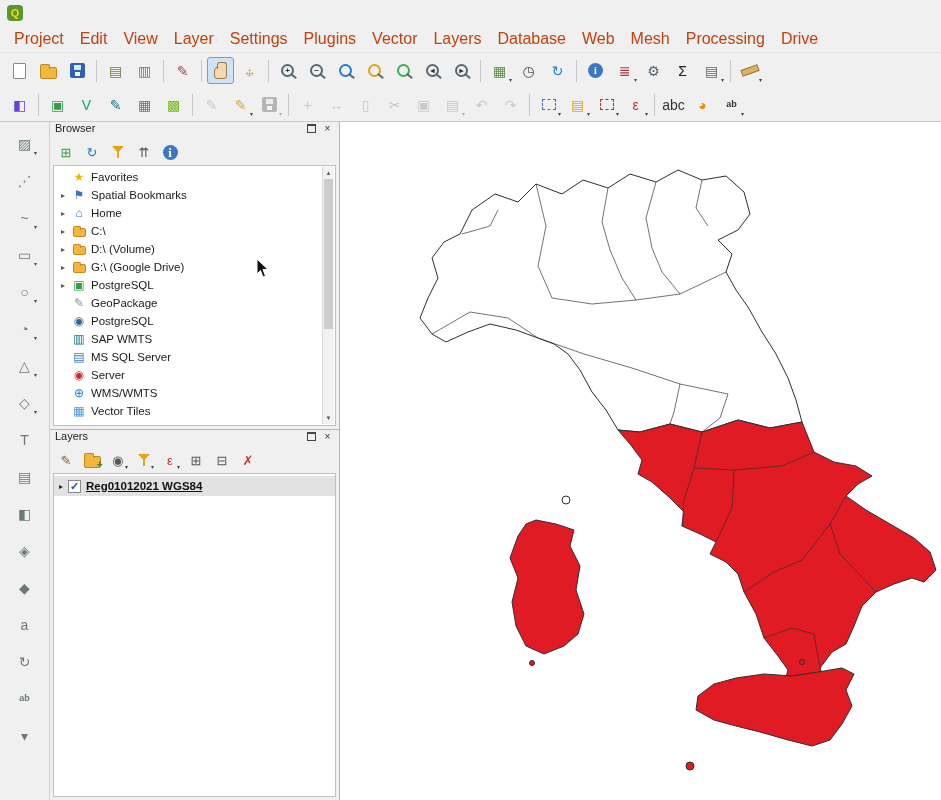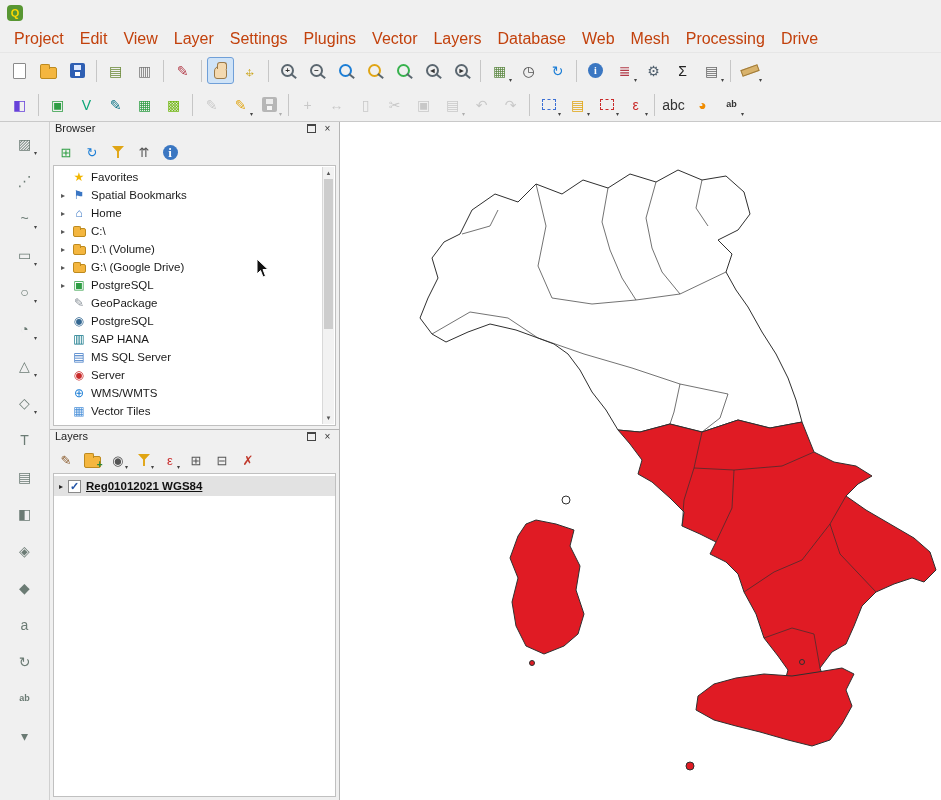--- a/index.html
+++ b/index.html
@@ -471,21 +471,21 @@
                 <span class="ti">
                   <span class="glyph" style="font-size: 12px; color: rgb(51, 103, 145);">◉</span>
                 </span>
                 <span class="tlabel">PostgreSQL</span>
               </div>
               <div class="tree-row">
                 <span class="tw"></span>
                 <span class="ti">
                   <span class="glyph" style="font-size: 12px; color: rgb(11, 114, 133);">▥</span>
                 </span>
-                <span class="tlabel">SAP HANA</span>
+                <span class="tlabel">SAP WMTS</span>
               </div>
               <div class="tree-row">
                 <span class="tw"></span>
                 <span class="ti">
                   <span class="glyph" style="font-size: 12px; color: rgb(58, 118, 196);">▤</span>
                 </span>
                 <span class="tlabel">MS SQL Server</span>
               </div>
               <div class="tree-row">
                 <span class="tw"></span>

